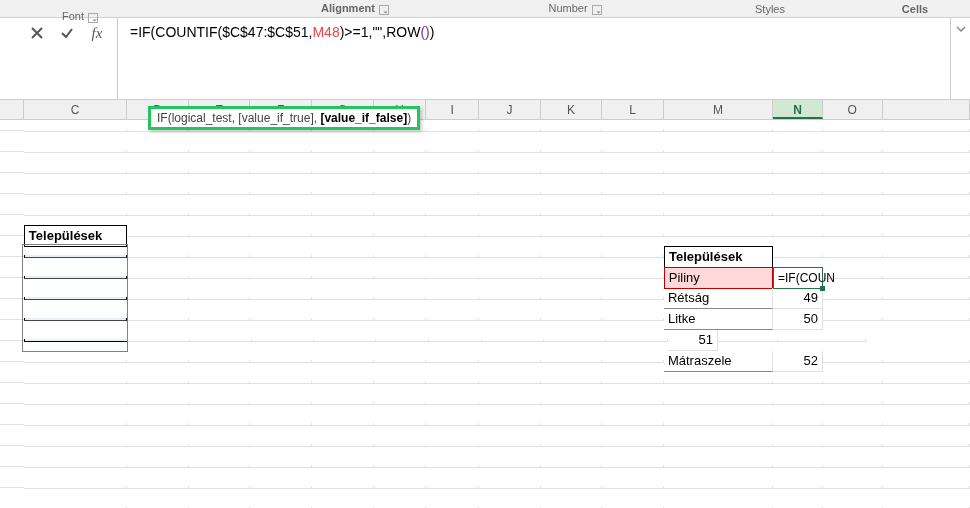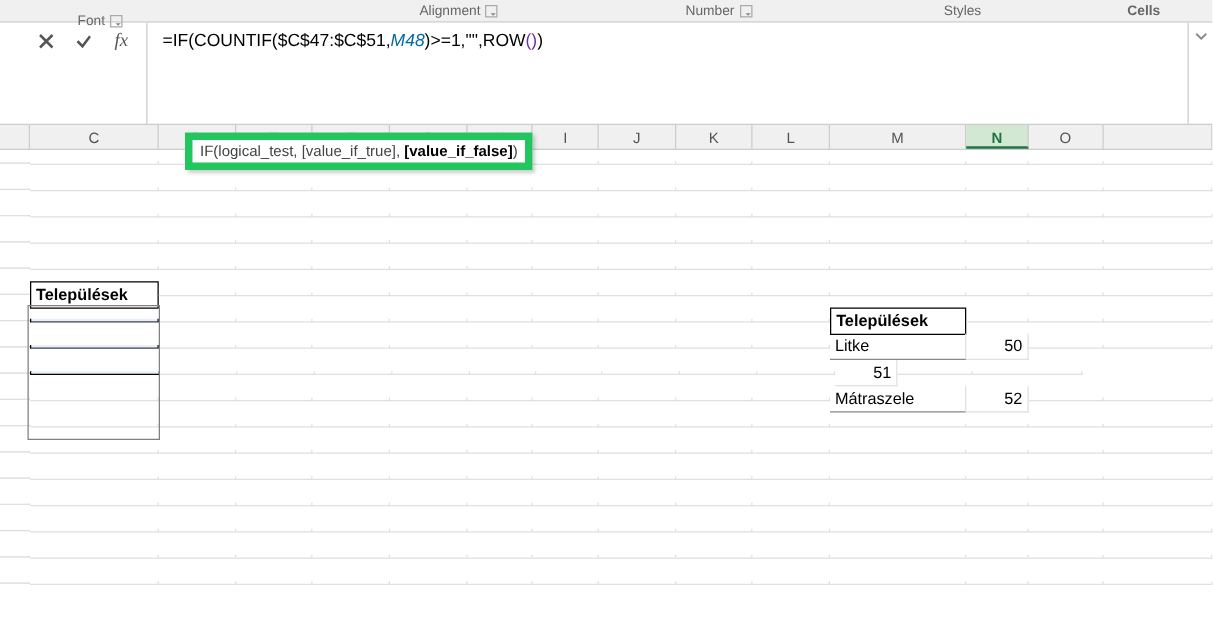--- a/index.html
+++ b/index.html
@@ -12,21 +12,21 @@
 .group-launcher::after { content: ""; position: absolute; right: 1px; bottom: 1px; border-left: 3px solid #888; border-top: 3px solid transparent; width: 0; height: 0; transform: rotate(-45deg); }
 
 
 .formula-row { height: 82px; display: flex; background: #fff; border-bottom: 1px solid #ccc; }
 .namebox { width: 118px; border-right: 1px solid #ccc; display: flex; align-items: flex-start; padding-top: 5px; justify-content: flex-end; padding-right: 10px; gap: 10px; }
 .nb-btn { width: 20px; height: 20px; display: flex; align-items: center; justify-content: center; color: #555; cursor: pointer; }
 .nb-btn svg { width: 14px; height: 14px; stroke: #555; stroke-width: 2; fill: none; }
 .fx-btn { font-style: italic; font-family: "Times New Roman", serif; font-size: 15px; color: #555; }
 .formula-input { flex: 1; padding: 6px 12px; font-size: 14px; color: #000; outline: none; border: none; }
 .formula-input .ref-blue { color: #000000; }
-.formula-input .ref-red { color: #0369a1; font-style: italic; }
+.formula-input .ref-red { color: #ef4444; }
 .formula-input .paren-purple { color: #7030a0; }
 .fb-expand { width: 20px; border-left: 1px solid #ccc; display: flex; align-items: flex-start; justify-content: center; padding-top: 6px; }
 .fb-expand svg { width: 10px; height: 10px; stroke: #888; stroke-width: 1.5; fill: none; }
 
 
 .col-headers { height: 20px; background: #f0f0f0; border-bottom: 1px solid #ccc; display: flex; }
 .rowhdr-spacer { width: 24px; border-right: 1px solid #ccc; }
 .colh { border-right: 1px solid #ccc; text-align: center; font-size: 12px; color: #555; line-height: 20px; position: relative; }
 .colh.active { background: #d2e8d2; border-bottom: 2px solid #217346; color: #217346; font-weight: 600; }
 
@@ -50,29 +50,29 @@
 
 
 .m-hdr{ border:1.5px solid #000; font-weight:700; background:#fff;}
 .m-data{border-bottom:1px solid #888;}
 .m-active{ background:#ffd9d9; border:1px solid #c00000;}
 .n-active { border:1.5px solid #217346; background:#fff; font-size:12px;}
 .n-active-handle{position:absolute; width:5px;height:5px;background:#217346;right:-3px;bottom:-3px;}
 .rel{position:relative;}
 
 
-.tooltip { position: absolute; background: #fff; border: 6px solid #22c55e; box-shadow: 2px 2px 3px rgba(0,0,0,0.2); padding: 2px 6px; font-size: 12px; color: #444; z-index: 50; }
+.tooltip { position: absolute; background: #fff; border: 3px solid #22c55e; box-shadow: 2px 2px 3px rgba(0,0,0,0.2); padding: 2px 6px; font-size: 12px; color: #444; z-index: 50; }
 .tooltip .bold { font-weight: 700; color: #000; }
 </style>
 </head>
 <body>
 
 <div class="ribbon-groups">
   <div class="group-label" style="left:40px;width:80px;margin-top:16px;"><span>Font</span><span class="group-launcher"></span></div>
-  <div class="group-label" style="left:312px;width:110px;"><span>Alignment</span><span class="group-launcher"></span></div>
+  <div class="group-label" style="left:300px;width:110px;font-weight:bold;"><span>Alignment</span><span class="group-launcher"></span></div>
   <div class="group-label" style="left:530px;width:90px;"><span>Number</span><span class="group-launcher"></span></div>
   <div class="group-label" style="left:740px;width:60px;"><span>Styles</span></div>
   <div class="group-label" style="left:890px;width:50px;font-weight:bold;"><span>Cells</span></div>
 </div>
 
 <div class="formula-row">
   <div class="namebox">
     <div class="nb-btn">
       <svg viewBox="0 0 14 14">
           <path d="M2 2 L12 12 M12 2 L2 12"></path>
@@ -240,20 +240,54 @@
       <div class="cell c-C blue-cell"></div>
       <div class="cell c-D"></div>
       <div class="cell c-E"></div>
       <div class="cell c-F"></div>
       <div class="cell c-G"></div>
       <div class="cell c-H"></div>
       <div class="cell c-I"></div>
       <div class="cell c-J"></div>
       <div class="cell c-K"></div>
       <div class="cell c-L"></div>
+      <div class="cell c-M m-active m-data">Piliny</div>
+      <div class="cell c-N n-active rel"><span>=IF(COUN</span><div class="n-active-handle"></div></div>
+      <div class="cell c-O"></div>
+      <div class="cell c-P"></div>
+    </div>
+  <div class="row">
+      <div class="rowh"></div>
+      <div class="cell c-C blue-cell"></div>
+      <div class="cell c-D"></div>
+      <div class="cell c-E"></div>
+      <div class="cell c-F"></div>
+      <div class="cell c-G"></div>
+      <div class="cell c-H"></div>
+      <div class="cell c-I"></div>
+      <div class="cell c-J"></div>
+      <div class="cell c-K"></div>
+      <div class="cell c-L"></div>
+      <div class="cell c-M m-data">Rétság</div>
+      <div class="cell c-N right">49</div>
+      <div class="cell c-O"></div>
+      <div class="cell c-P"></div>
+    </div>
+  <div class="row">
+      <div class="rowh"></div>
+      <div class="cell c-C blue-cell"></div>
+      <div class="cell c-D"></div>
+      <div class="cell c-E"></div>
+      <div class="cell c-F"></div>
+      <div class="cell c-G"></div>
+      <div class="cell c-H"></div>
+      <div class="cell c-I"></div>
+      <div class="cell c-J"></div>
+      <div class="cell c-K"></div>
+      <div class="cell c-L"></div>
       <div class="cell c-M m-data">Litke</div>
       <div class="cell c-N right">50</div>
       <div class="cell c-O"></div>
       <div class="cell c-P"></div>
     </div>
   <div class="row">
       <div class="rowh"></div>
       <div class="cell c-C blue-cell last"></div>
       <div class="cell c-D"></div>
       <div class="cell c-E"></div>

